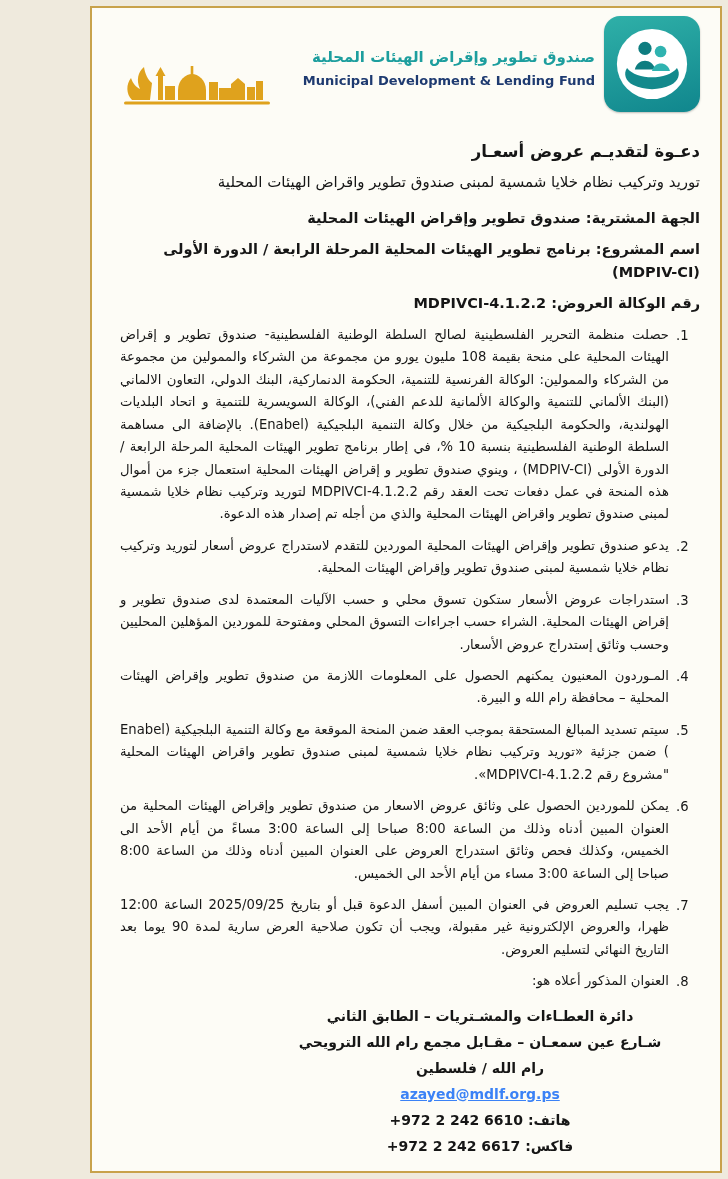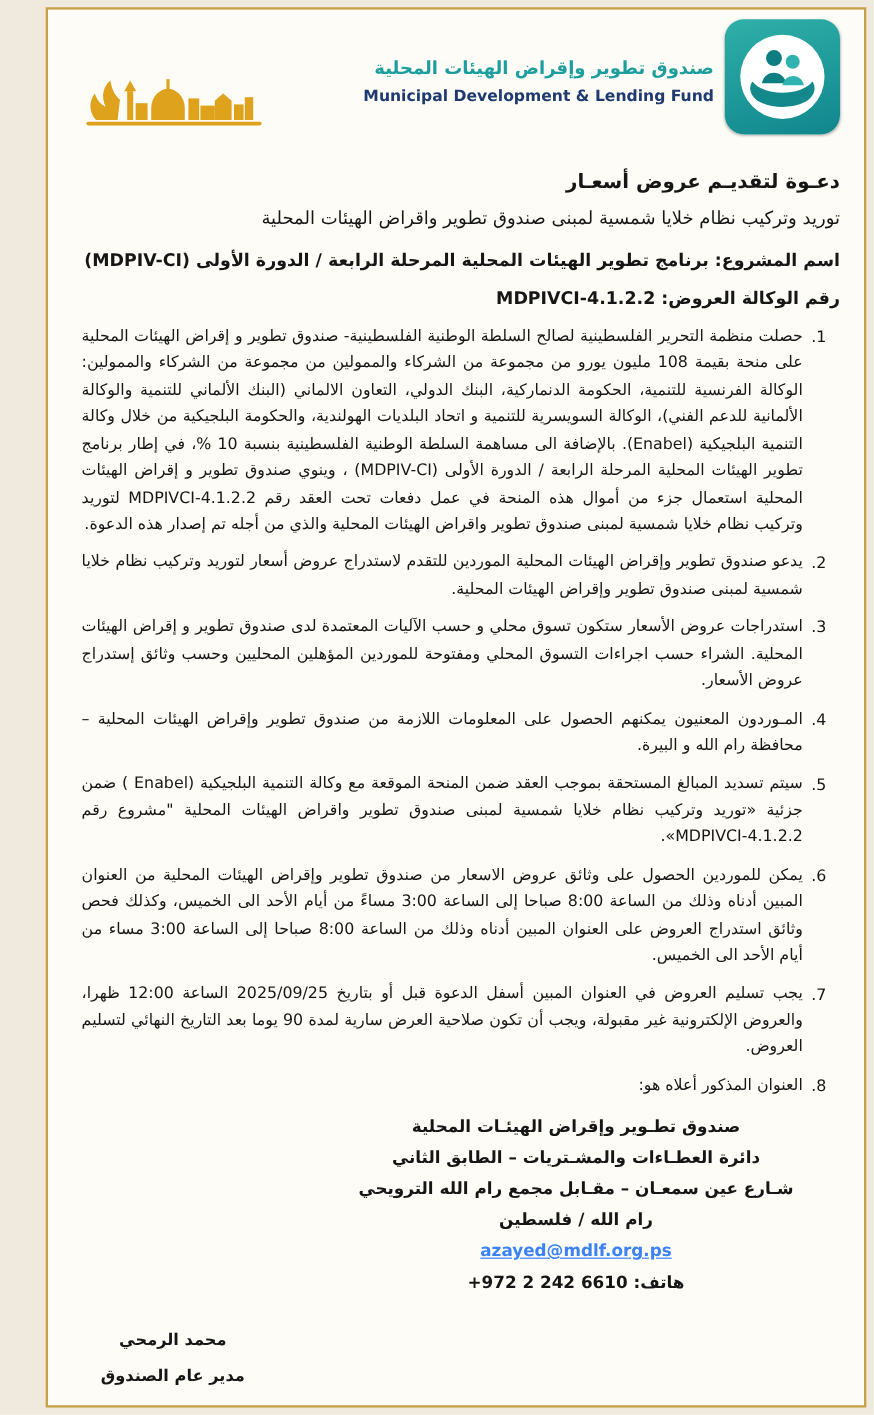--- a/index.html
+++ b/index.html
@@ -5,21 +5,21 @@
   * { margin:0; padding:0; box-sizing:border-box; }
   html,body { width:728px; height:1179px; }
   body {
     background:#efeadd;
     font-family:"DejaVu Sans", sans-serif;
     color:#161616;
     overflow:hidden;
   }
   .page {
     position:relative;
-    width:684px; height:1167px;
+    width:632px; height:1167px;
     margin:6px;
     background:#fdfcf6;
     border:2px solid #c8a24b;
     direction:rtl;
     overflow:hidden;
     padding:0 20px 0 28px;
   }
 
   
   .letterhead { direction:ltr; display:flex; align-items:flex-start; padding-top:8px; }
@@ -111,20 +111,21 @@
           <path d="M18 55 C30 71 70 71 82 55 C87 62 84 72 74 77 C60 84 40 84 26 77 C16 72 13 62 18 55 Z" fill="#13898c"></path>
         </svg>
       </div>
     </div>
   </header>
 
   <h1 class="title1">دعـوة لتقديـم عروض أسعـار</h1>
   <h2 class="title2">توريد وتركيب نظام خلايا شمسية لمبنى صندوق تطوير واقراض الهيئات المحلية</h2>
 
   <section class="meta">
+    <div class="meta-line">الجهة المشترية: صندوق تطوير وإقراض الهيئات المحلية</div>
     <div class="meta-line">اسم المشروع: برنامج تطوير الهيئات المحلية المرحلة الرابعة / الدورة الأولى (MDPIV-CI)</div>
     <div class="meta-line">رقم الوكالة العروض:  MDPIVCI-4.1.2.2</div>
   </section>
 
   <section class="body-list">
     <div class="item">
       <span class="num">1.</span>
       <span class="txt">حصلت منظمة التحرير الفلسطينية لصالح السلطة الوطنية الفلسطينية- صندوق تطوير و إقراض الهيئات المحلية على منحة بقيمة 108 مليون يورو من مجموعة من الشركاء والممولين من مجموعة من الشركاء والممولين: الوكالة الفرنسية للتنمية، الحكومة الدنماركية، البنك الدولي، التعاون الالماني (البنك الألماني للتنمية والوكالة الألمانية للدعم الفني)، الوكالة السويسرية للتنمية و اتحاد البلديات الهولندية، والحكومة البلجيكية من خلال وكالة التنمية البلجيكية (Enabel). بالإضافة الى مساهمة السلطة الوطنية الفلسطينية بنسبة 10 %، في إطار برنامج تطوير الهيئات المحلية المرحلة الرابعة / الدورة الأولى (MDPIV-CI) ، وينوي صندوق تطوير و إقراض الهيئات المحلية استعمال جزء من أموال هذه المنحة في عمل دفعات تحت العقد رقم MDPIVCI-4.1.2.2 لتوريد وتركيب نظام خلايا شمسية لمبنى صندوق تطوير واقراض الهيئات المحلية والذي من أجله تم إصدار هذه الدعوة.</span>
     </div>
     <div class="item">
@@ -151,30 +152,33 @@
       <span class="num">7.</span>
       <span class="txt">يجب تسليم العروض في العنوان المبين أسفل الدعوة قبل أو بتاريخ 2025/09/25 الساعة 12:00 ظهرا، والعروض الإلكترونية غير مقبولة، ويجب أن تكون صلاحية العرض سارية لمدة 90 يوما بعد التاريخ النهائي لتسليم العروض.</span>
     </div>
     <div class="item">
       <span class="num">8.</span>
       <span class="txt">العنوان المذكور أعلاه هو:</span>
     </div>
   </section>
 
   <section class="address">
-    <div>صندوق تطـوير وإقراض الهيئـات المحلية</div>
     <div>دائرة العطـاءات والمشـتريات – الطابق الثاني</div>
     <div>شـارع عين سمعـان – مقـابل مجمع رام الله الترويحي</div>
     <div>رام الله / فلسطين</div>
     <div class="email-line">
       <span class="link">azayed@mdlf.org.ps</span>
     </div>
     <div class="phone-line">
       <span>هاتف:</span>
       <span class="num-ltr" dir="ltr">+972 2 242 6610</span>
+    </div>
+    <div class="fax-line">
+      <span>فاكس:</span>
+      <span class="num-ltr" dir="ltr">+972 2 242 6617</span>
     </div>
   </section>
 
   <footer class="signature">
     <div>محمد الرمحي</div>
     <div>مدير عام الصندوق</div>
   </footer>
 
 </div>
 

